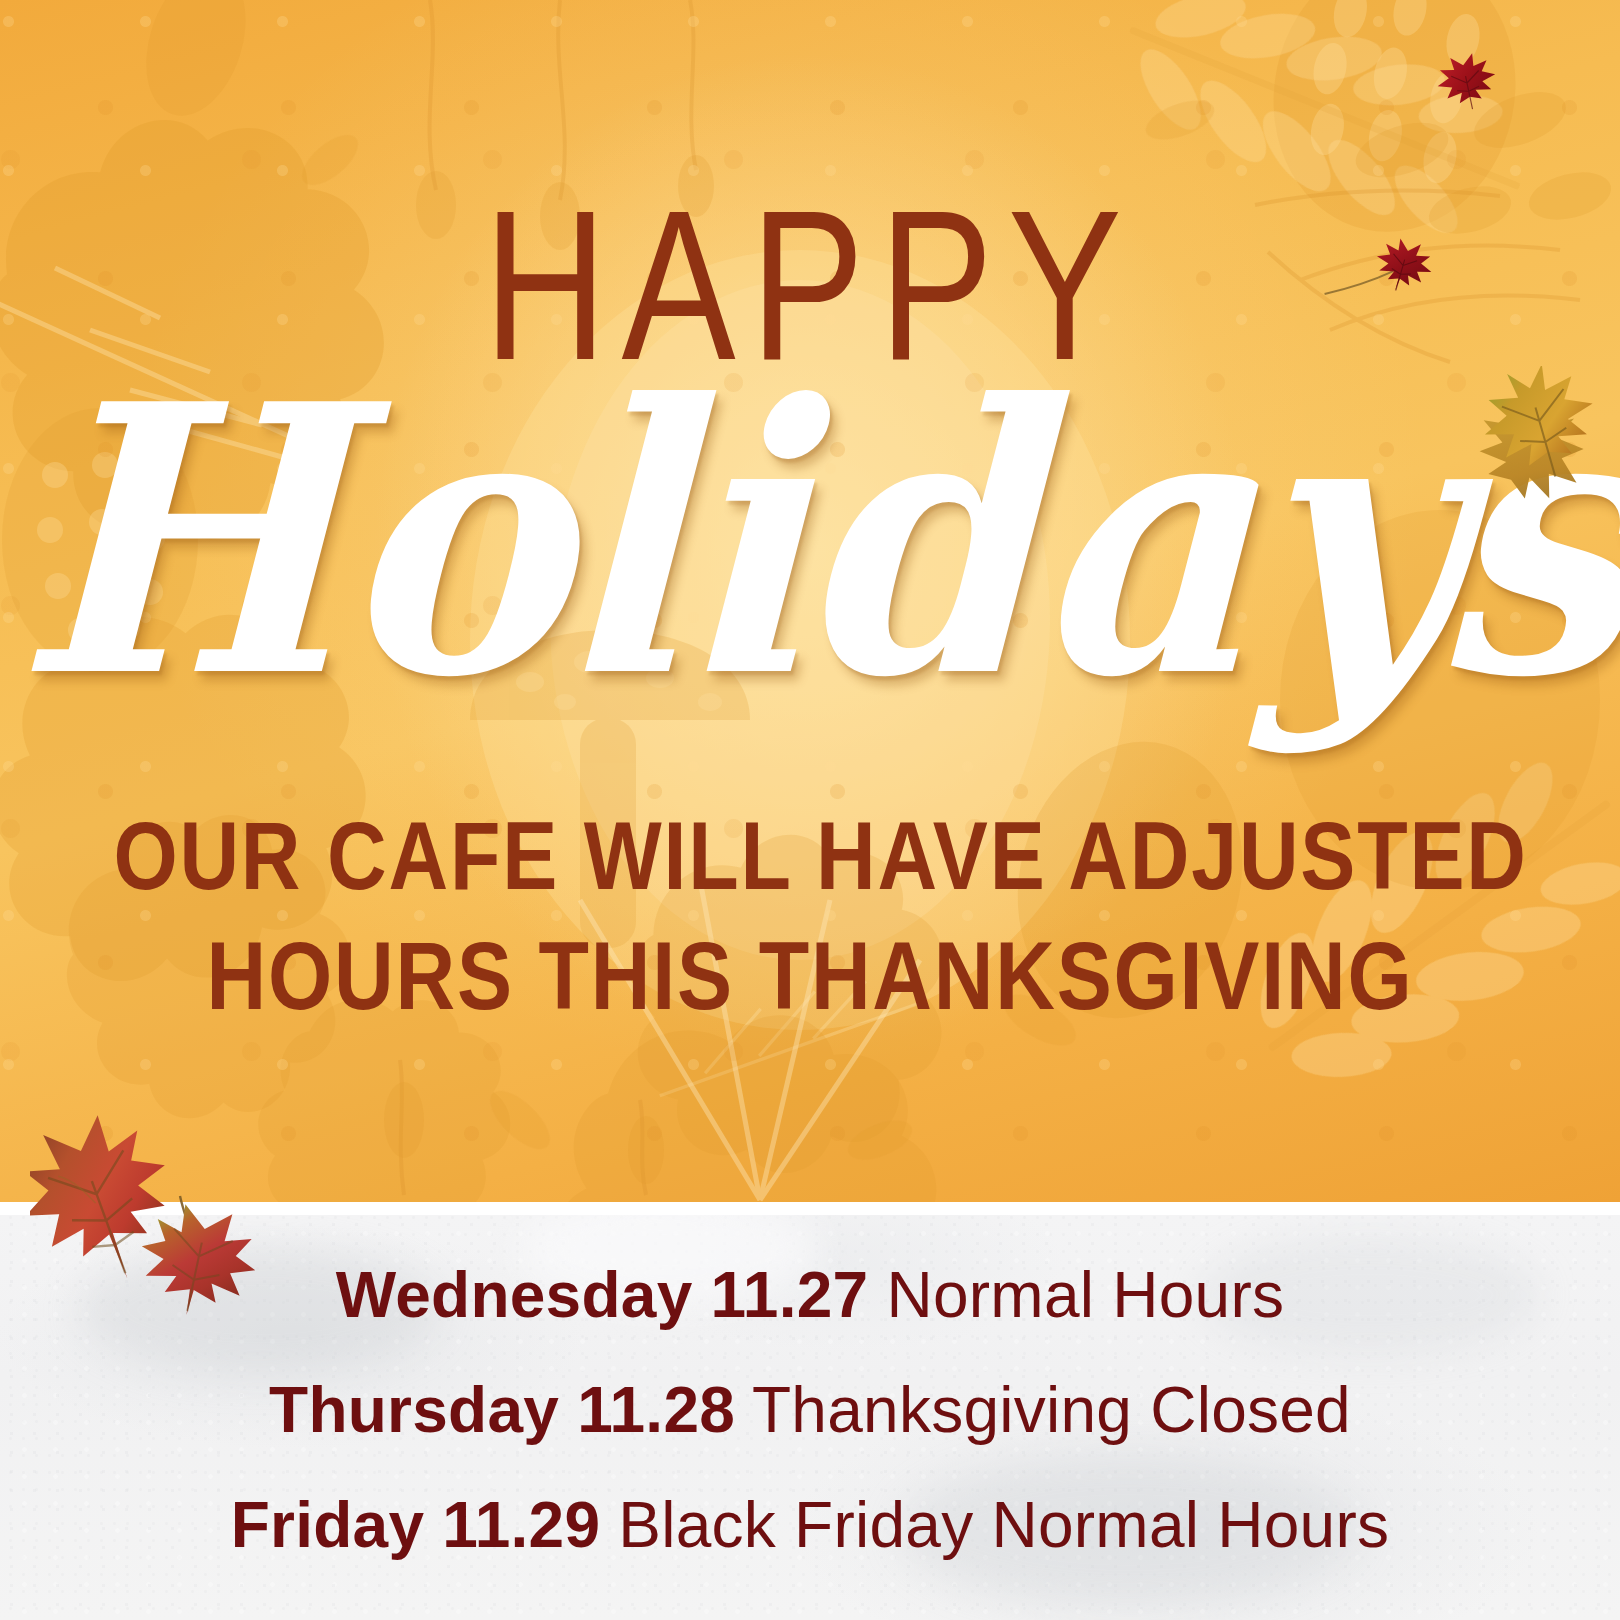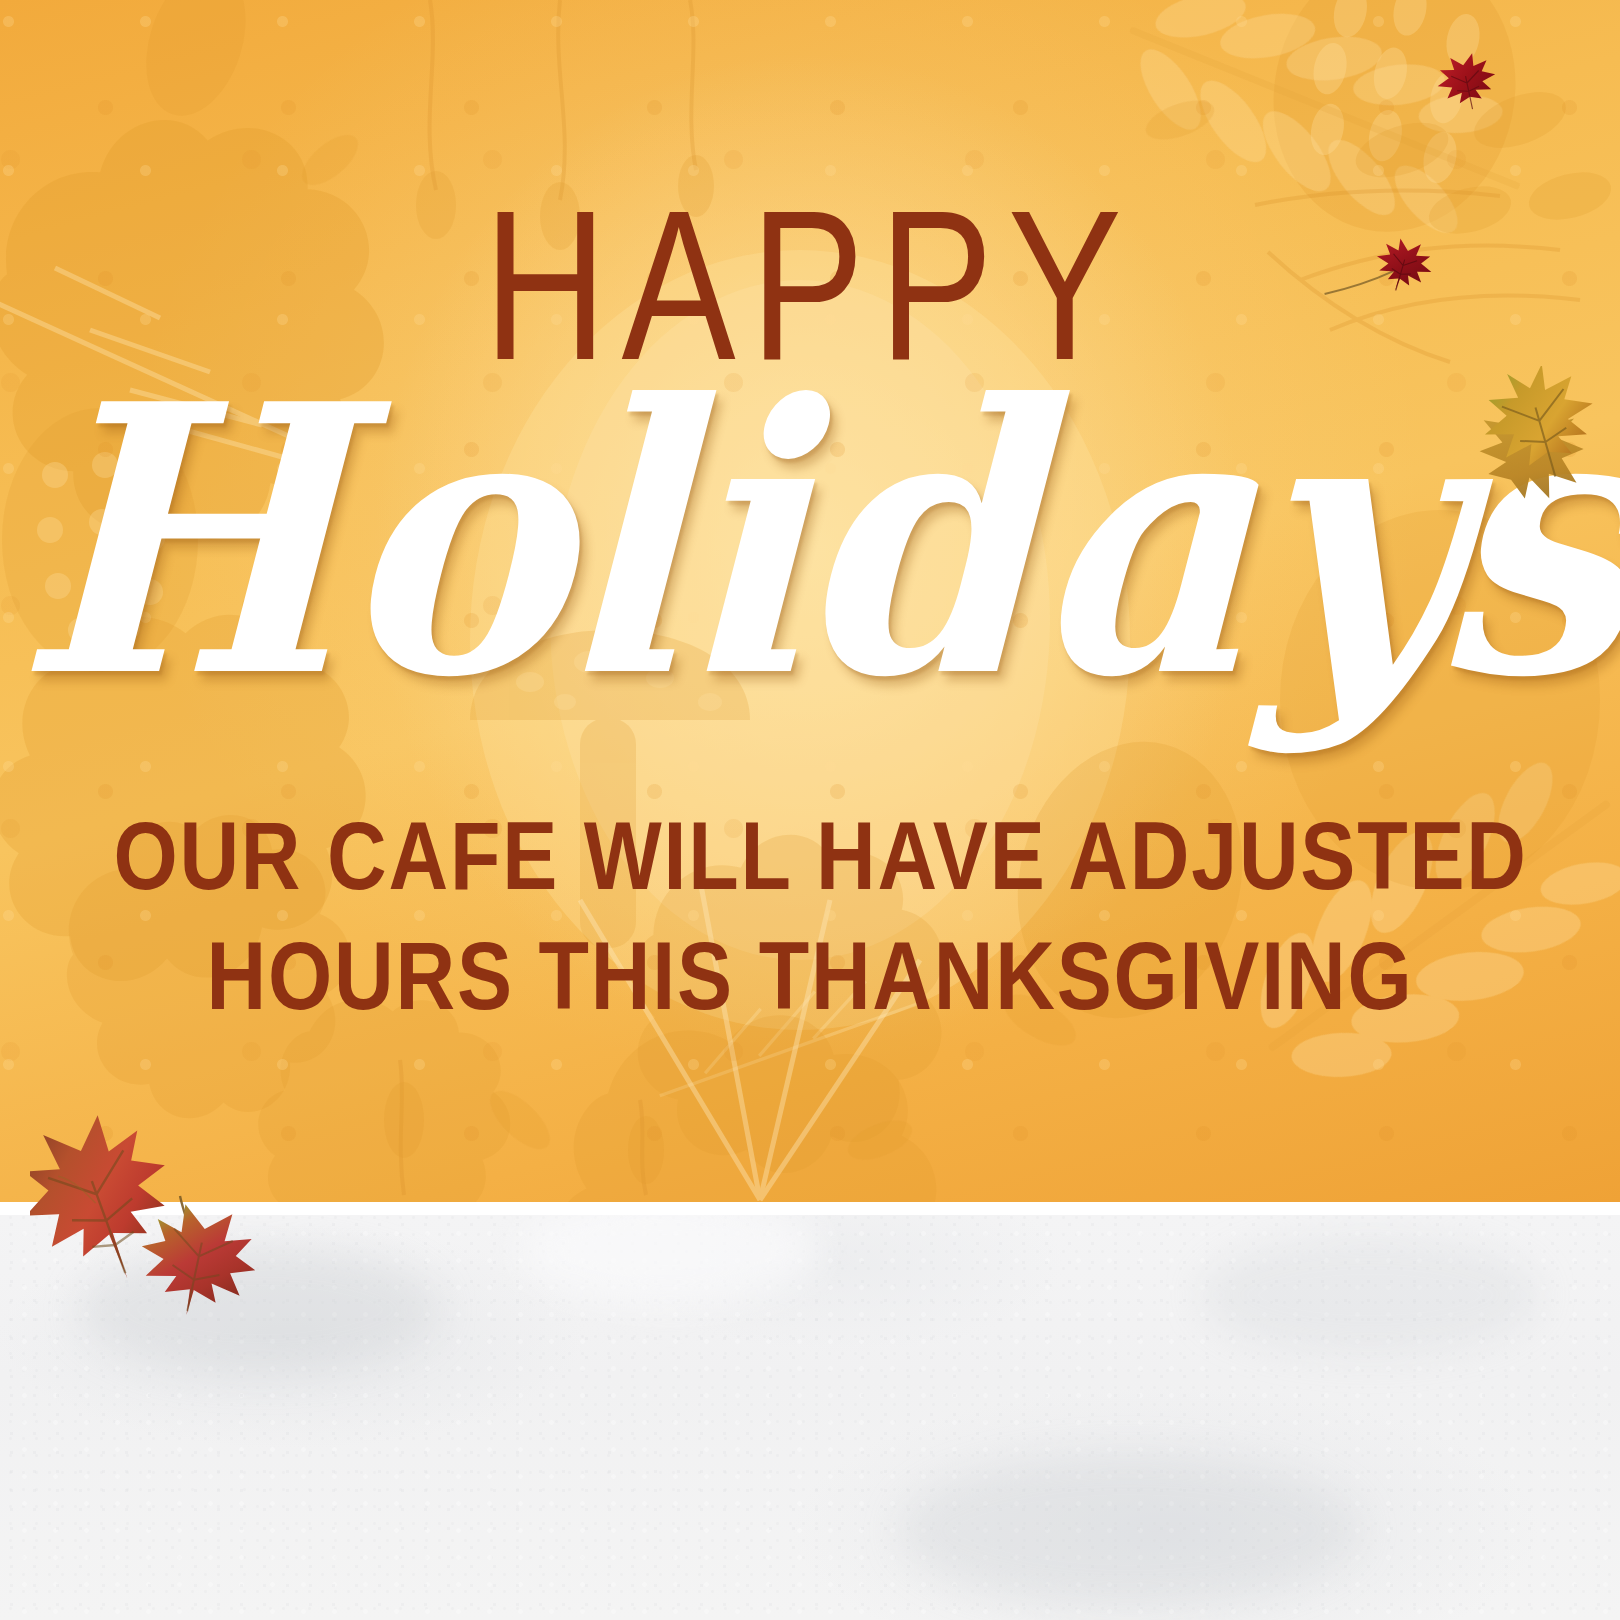--- a/index.html
+++ b/index.html
@@ -351,20 +351,31 @@
 
   <div id="white-band"></div>
 
   <div id="paper-panel">
     <div class="grain"></div>
     <div class="smudge" style="left:80px;top:30px;width:360px;height:130px;background:rgba(205,208,213,.35);"></div>
     <div class="smudge" style="left:900px;top:240px;width:460px;height:150px;background:rgba(205,208,213,.30);"></div>
     <div class="smudge" style="left:520px;top:-20px;width:300px;height:110px;background:rgba(250,250,251,.75);"></div>
     <div class="smudge" style="left:1200px;top:20px;width:340px;height:120px;background:rgba(206,209,214,.26);"></div>
 
+    <div id="schedule" style="position:absolute;left:0;top:23px;">
+      <div class="sched-row">
+        <span class="sched-day">Wednesday 11.27</span><span class="sched-note"> Normal Hours</span>
+      </div>
+      <div class="sched-row">
+        <span class="sched-day">Thursday 11.28</span><span class="sched-note"> Thanksgiving Closed</span>
+      </div>
+      <div class="sched-row">
+        <span class="sched-day">Friday 11.29</span><span class="sched-note"> Black Friday Normal Hours</span>
+      </div>
+    </div>
   </div>
 
   <svg class="leaf-img" style="left:1432px;top:48px;" width="70" height="70" viewBox="0 0 100 100">
     <defs>
       <linearGradient id="gRed1" x1="0" y1="0" x2="1" y2="1">
         <stop offset="0%" stop-color="#c0202a"></stop>
         <stop offset="45%" stop-color="#9c1019"></stop>
         <stop offset="100%" stop-color="#6e0b12"></stop>
       </linearGradient>
     </defs>

